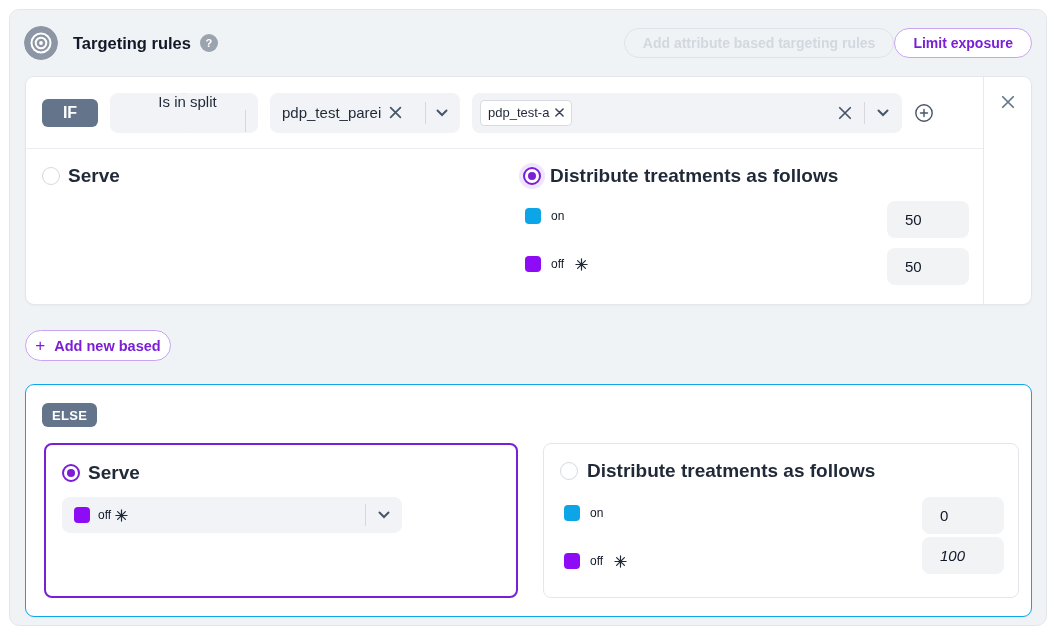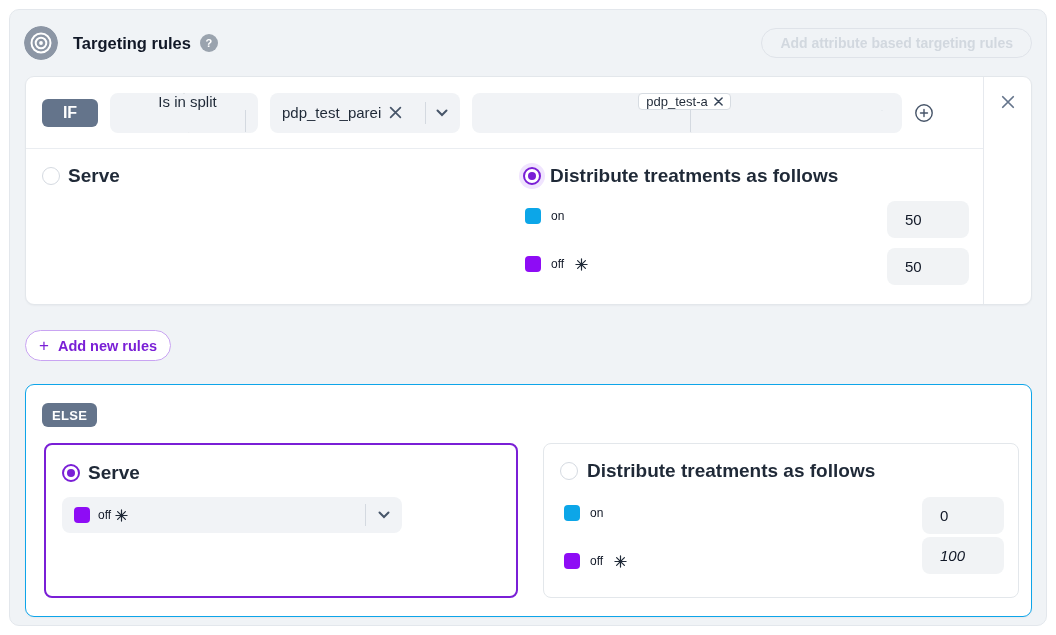--- a/index.html
+++ b/index.html
@@ -29,21 +29,21 @@
   .kw-badge{background:#64748b;color:#fff;font-weight:700;font-size:16px;border-radius:6px;
     display:flex;align-items:center;justify-content:center;}
   .if-badge{width:56px;height:28px;}
   .gray-ctl{background:#f1f3f6;border-radius:8px;height:40px;display:flex;align-items:center;
     box-sizing:border-box;font-size:15px;color:#1f2937;}
   .matcher-btn{width:148px;padding:0 12px;cursor:pointer;flex-direction:column;}
   .matcher-btn .lbl{margin-left:7px;}
   .split-chip{width:190px;padding:0 12px;}
   .chip-text{white-space:nowrap;overflow:hidden;max-width:108px;}
   .vdiv{width:1px;height:22px;background:#d4d9e0;flex:0 0 auto;}
-  .tag-box{width:430px;padding:0 13px 0 8px;flex-direction:column;}
+  .tag-box{width:430px;padding:0 13px 0 8px;}
   .tag-pill{background:#fff;border:1px solid #d7dce2;border-radius:4px;height:24px;display:flex;
     align-items:center;padding:0 7px;font-size:13px;gap:6px;}
   .mla{margin-left:auto;}
   .icon-btn{display:flex;align-items:center;justify-content:center;cursor:pointer;}
   .plus-circle{margin-left:0px;width:20px;height:20px;}
   
   .radio{width:18px;height:18px;border-radius:50%;background:#fff;box-sizing:border-box;
     border:1.5px solid #d5dae1;flex:0 0 auto;cursor:pointer;position:relative;}
   .radio.selected{border:2px solid var(--accent,#6d1fc9);}
   .radio.selected::after{content:"";position:absolute;left:50%;top:50%;width:8px;height:8px;
@@ -85,20 +85,21 @@
       <svg class="target-badge" viewBox="0 0 34 34">
         <circle cx="17" cy="17" r="17" fill="#8c96a5"></circle>
         <circle cx="17" cy="17" r="9.5" fill="none" stroke="#fff" stroke-width="2"></circle>
         <circle cx="17" cy="17" r="5.3" fill="none" stroke="#fff" stroke-width="2"></circle>
         <circle cx="17" cy="17" r="1.9" fill="#fff"></circle>
       </svg>
       <div class="page-title">Targeting rules</div>
       <div class="help-dot">?</div>
       <div class="header-actions">
         <div class="pill-btn disabled">Add attribute based targeting rules</div>
+        <div class="pill-btn accent">Limit exposure</div>
       </div>
     </div>
 
     <div class="rule-card">
       <div class="rule-main">
 
         <div class="rule-head">
           <div class="kw-badge if-badge">IF</div>
 
           <div class="gray-ctl matcher-btn">
@@ -174,21 +175,21 @@
 
       <div class="rule-side">
         <svg class="close-x" viewBox="0 0 12 12" fill="none" stroke="#64748b" stroke-width="1.5" stroke-linecap="round">
           <path d="M1.5 1.5 L10.5 10.5 M10.5 1.5 L1.5 10.5"></path>
         </svg>
       </div>
     </div>
 
     <div class="add-rule-btn">
       <span class="plus-glyph">+</span>
-      <span>Add new rules</span>
+      <span>Add new based</span>
     </div>
 
     <div class="else-card">
       <div class="kw-badge else-badge">ELSE</div>
 
       <div class="serve-box">
         <div class="abs row-flex" style="left:16px;top:17px;gap:8px">
           <span class="radio selected"></span>
           <span class="opt-label">Serve</span>
         </div>

